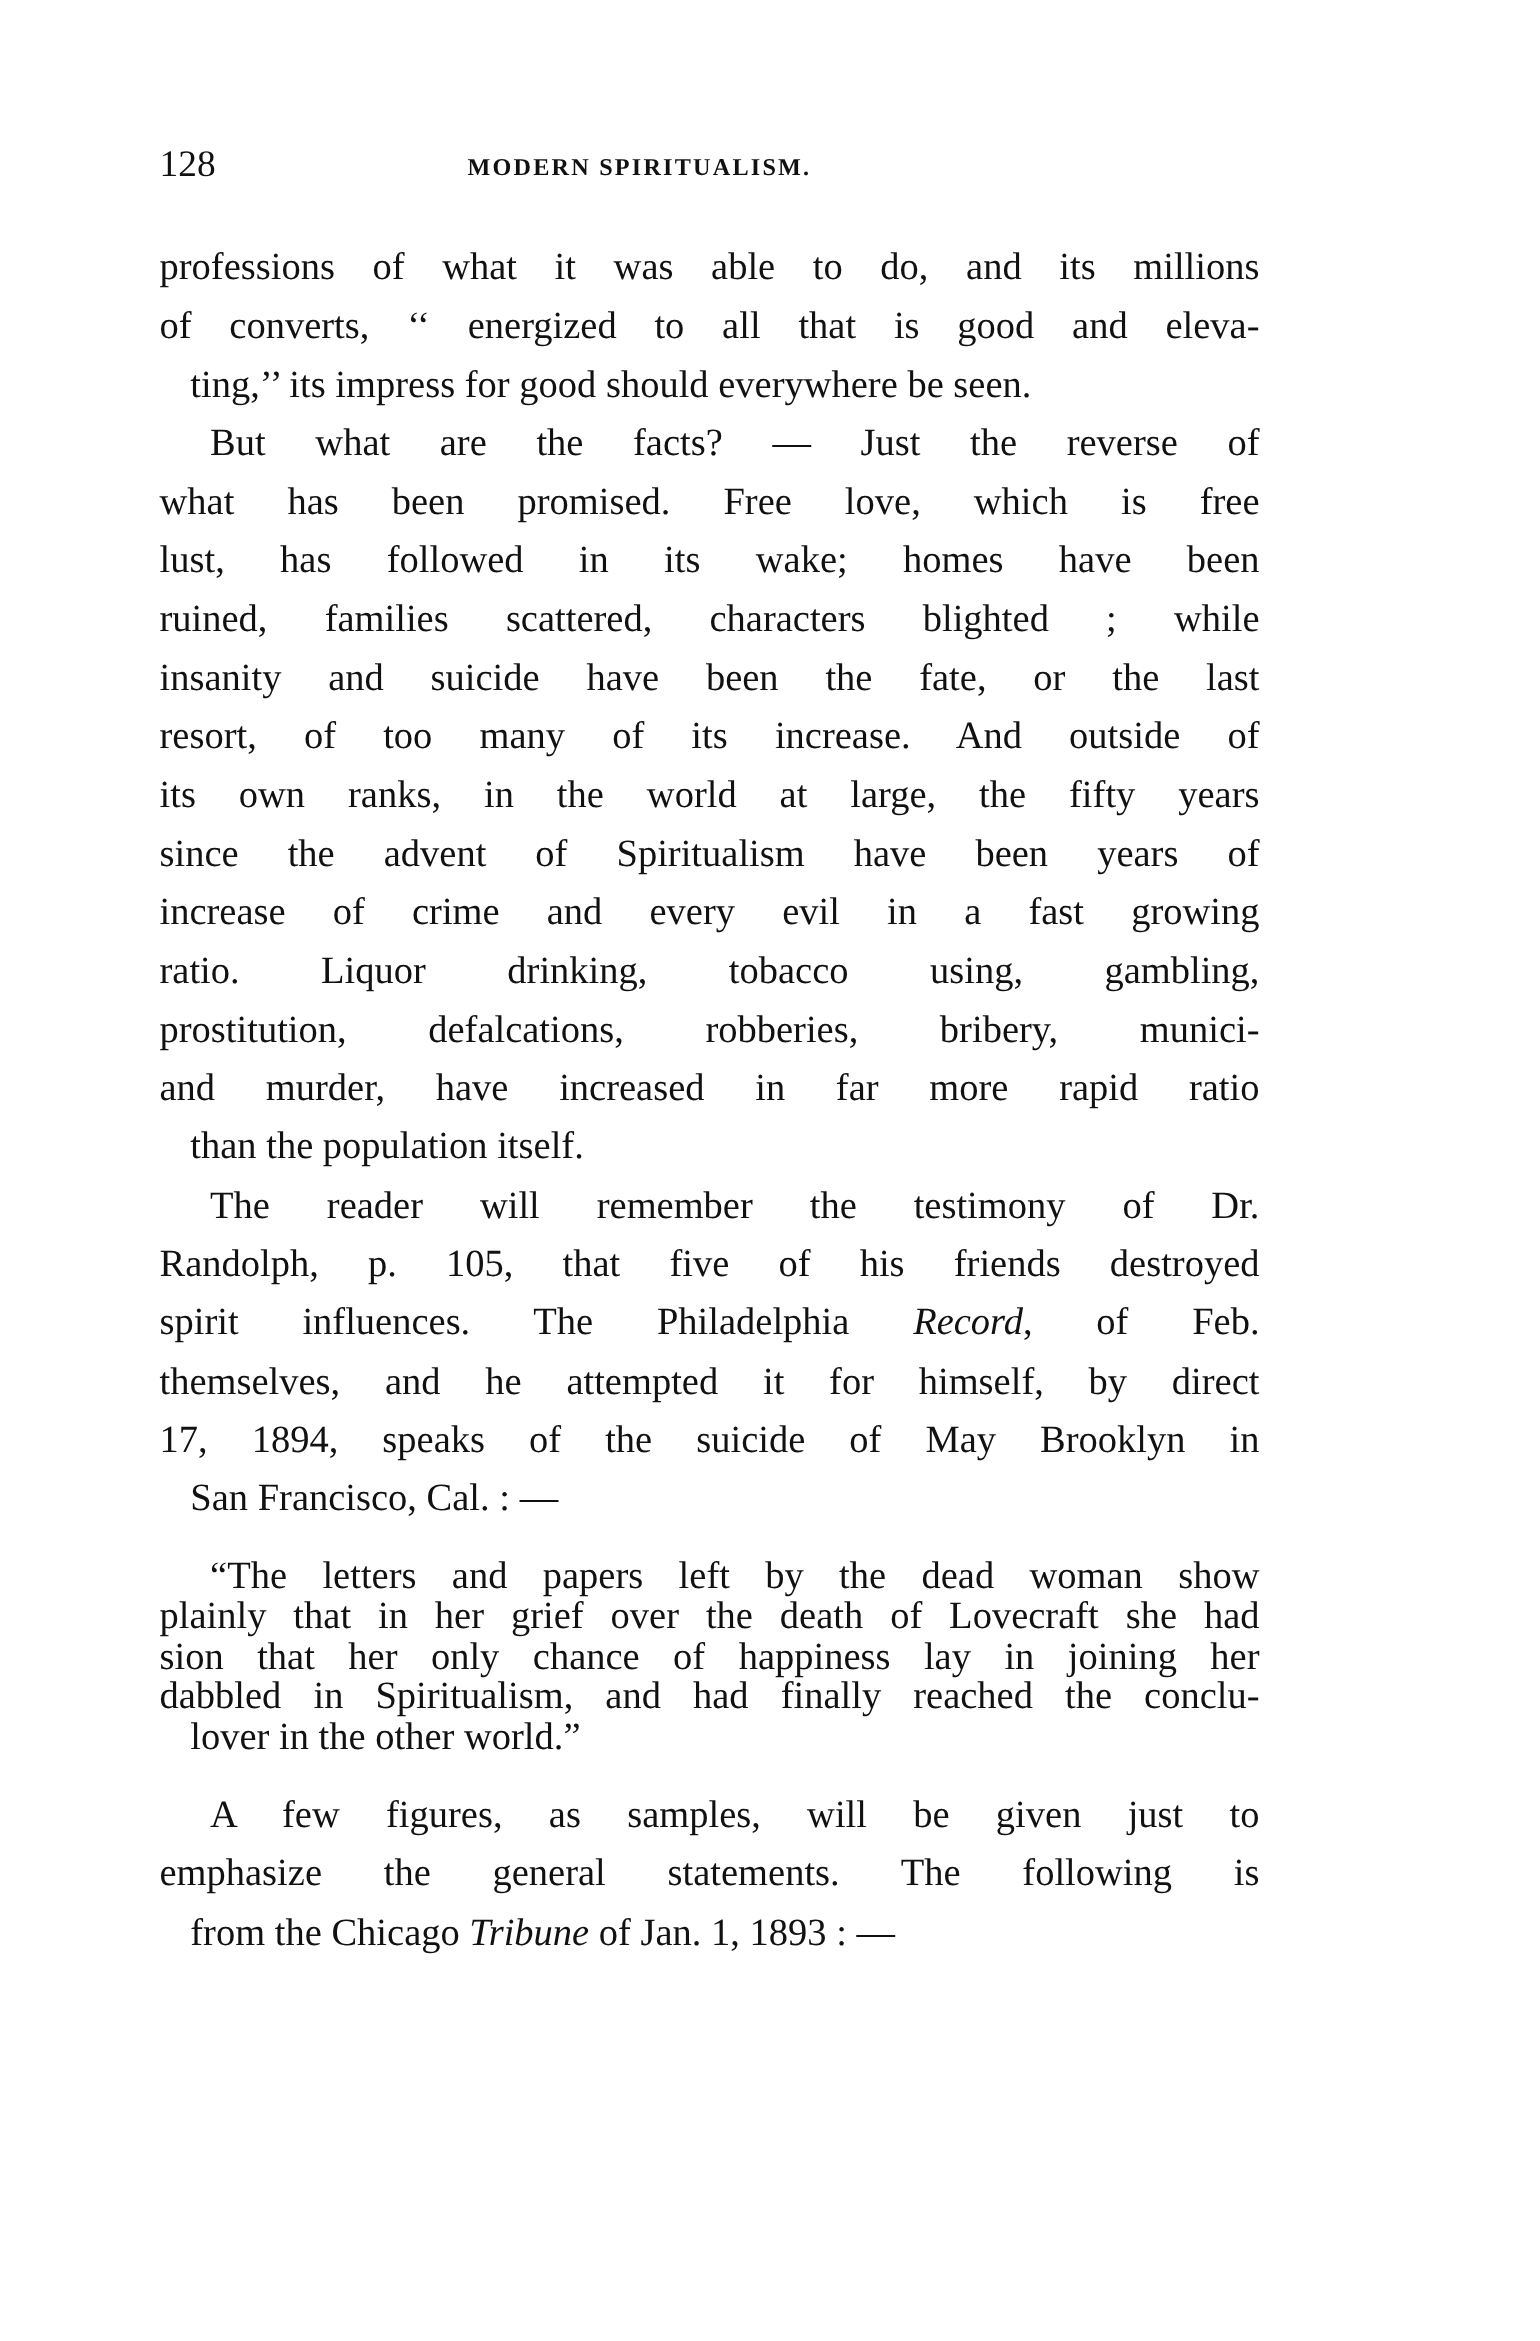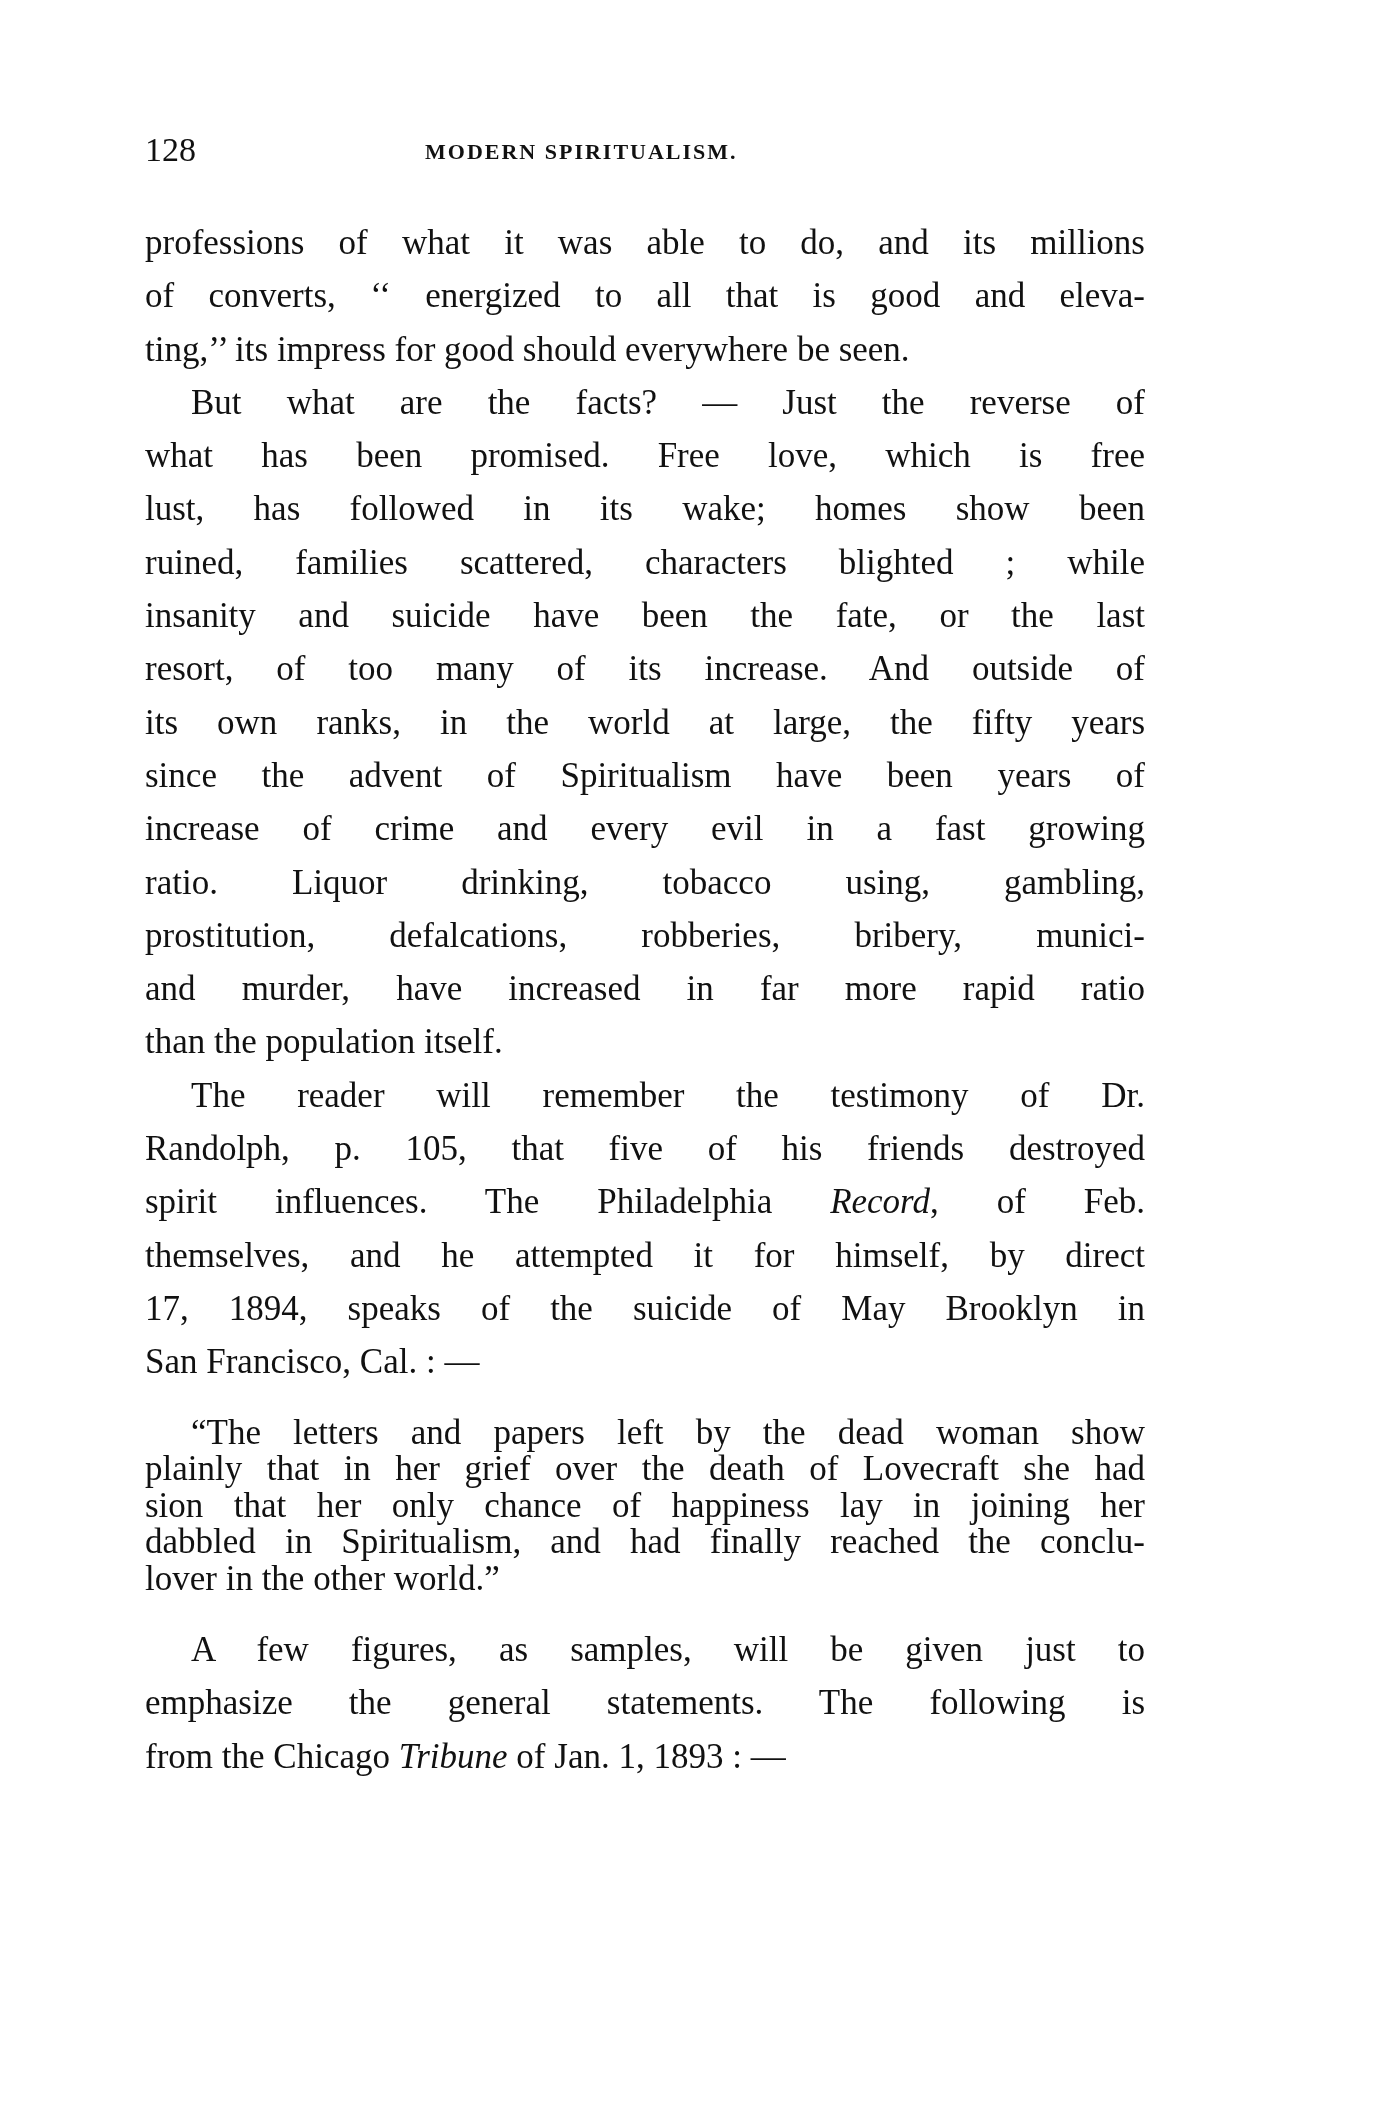--- a/index.html
+++ b/index.html
@@ -50,20 +50,21 @@
     }
     .para .line {
       display: block;
       text-align: justify;
       text-align-last: justify;
       white-space: nowrap;
       word-spacing: 0;
     }
     .para .line.last {
       text-align-last: left;
+      margin-left: 28px;
     }
     .para .line.indent {
       padding-left: 46px;
     }
     .quote {
       margin-top: 26px;
       margin-bottom: 26px;
       font-size: 35px;
       line-height: 36.5px;
     }
@@ -86,21 +87,21 @@
 
   <p class="para">
     <span class="line">professions of what it was able to do, and its millions</span>
     <span class="line">of converts, ‘‘ energized to all that is good and eleva-</span>
     <span class="line last">ting,’’ its impress for good should everywhere be seen.</span>
   </p>
 
   <p class="para">
     <span class="line indent">But what are the facts? — Just the reverse of</span>
     <span class="line">what has been promised. Free love, which is free</span>
-    <span class="line">lust, has followed in its wake; homes show been</span>
+    <span class="line">lust, has followed in its wake; homes have been</span>
     <span class="line">ruined, families scattered, characters blighted ; while</span>
     <span class="line">insanity and suicide have been the fate, or the last</span>
     <span class="line">resort, of too many of its increase. And outside of</span>
     <span class="line">its own ranks, in the world at large, the fifty years</span>
     <span class="line">since the advent of Spiritualism have been years of</span>
     <span class="line">increase of crime and every evil in a fast growing</span>
     <span class="line">ratio. Liquor drinking, tobacco using, gambling,</span>
     <span class="line">prostitution, defalcations, robberies, bribery, munici-</span>
     <span class="line">and murder, have increased in far more rapid ratio</span>
     <span class="line last">than the population itself.</span>

